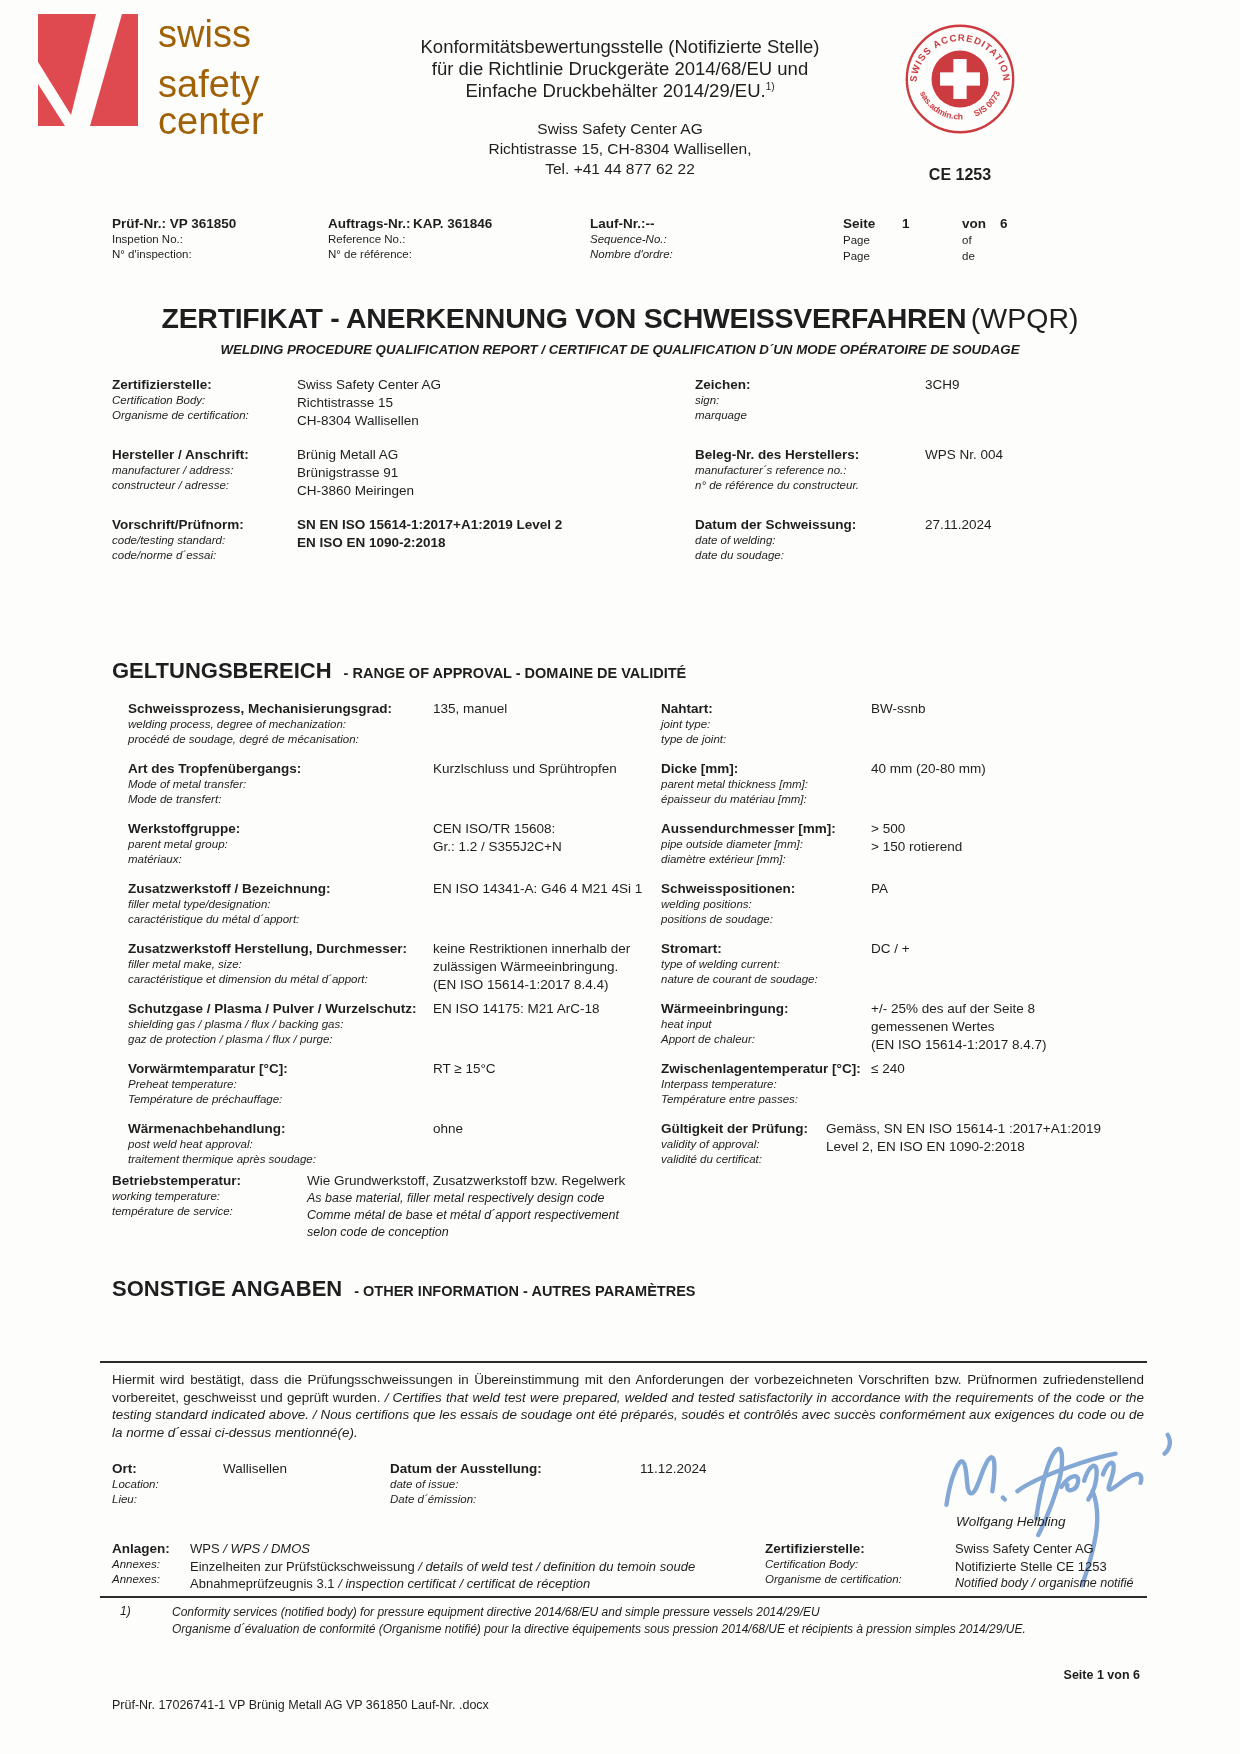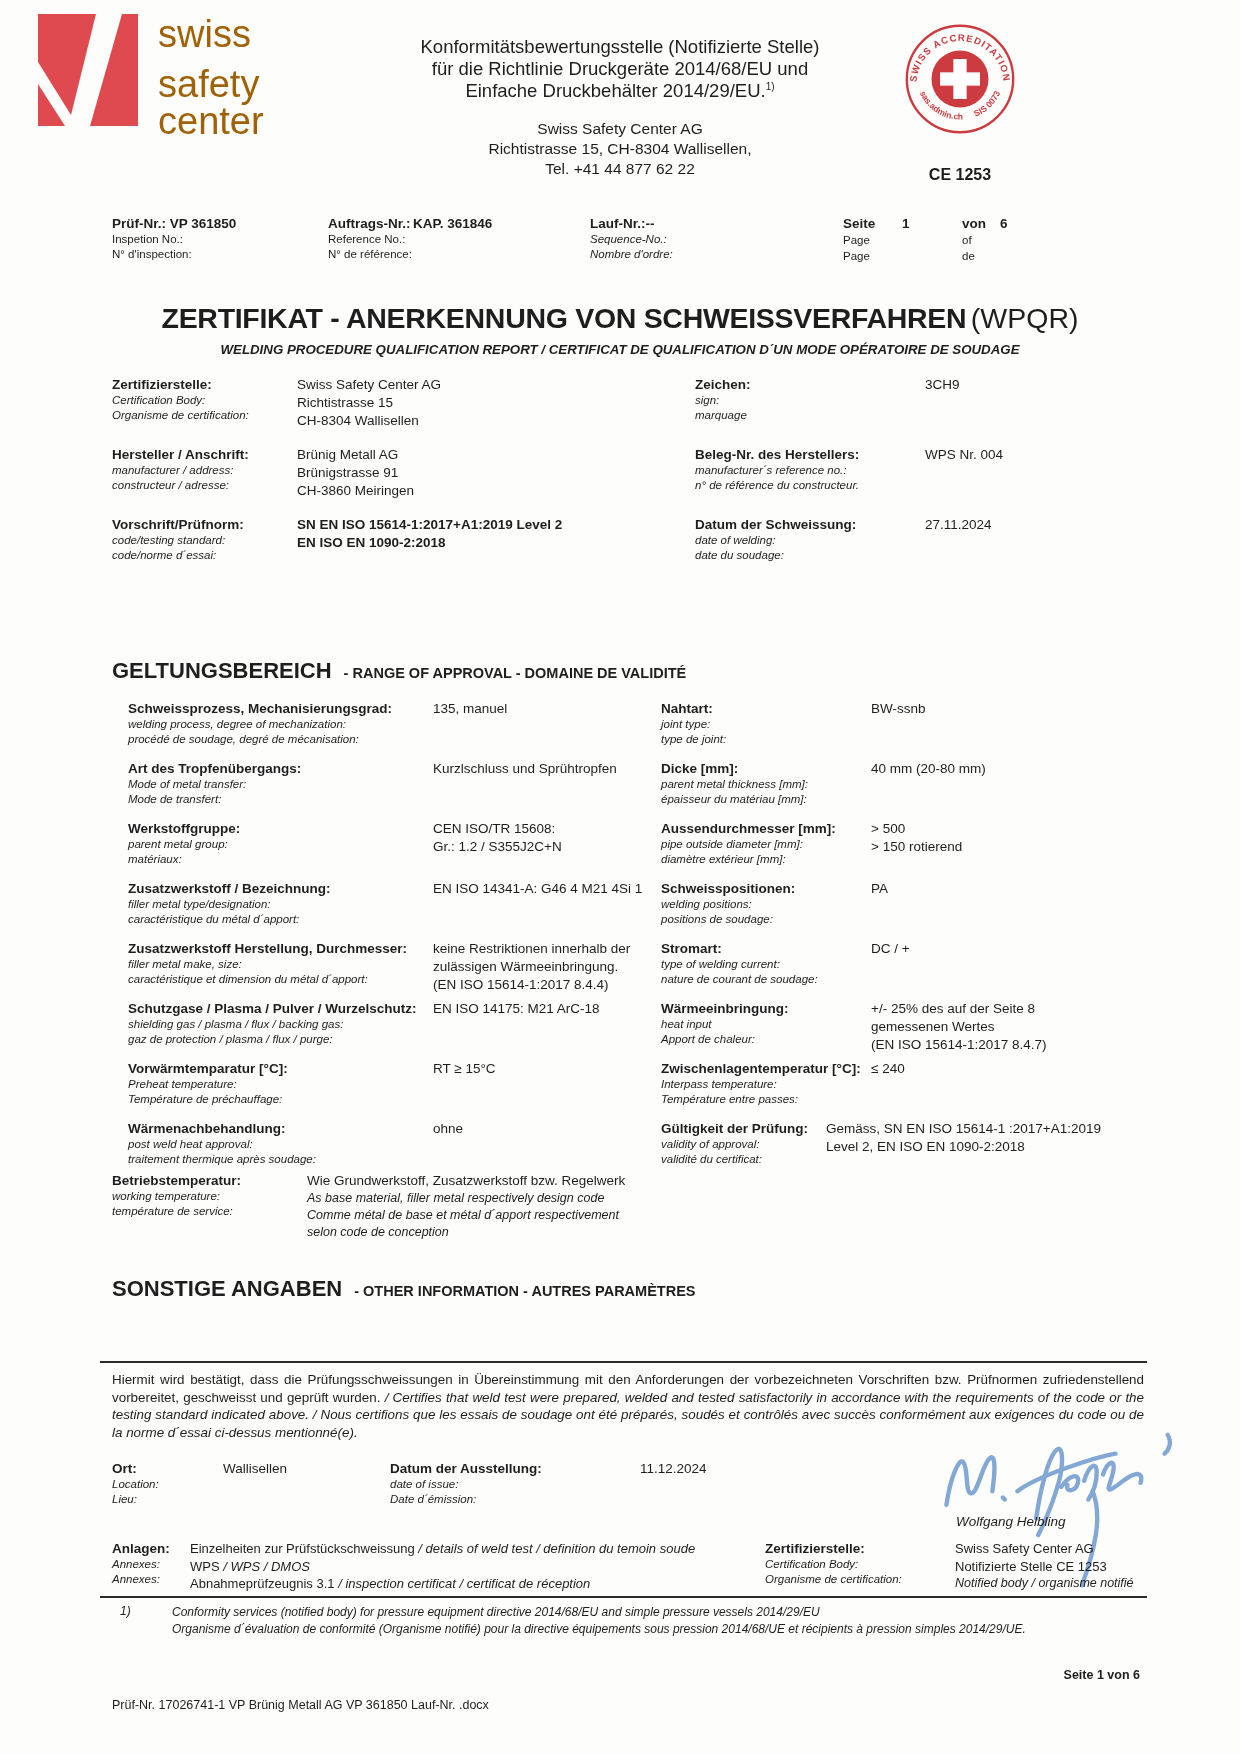--- a/index.html
+++ b/index.html
@@ -426,22 +426,22 @@
     </svg>
   </div>
   <div class="abs sig-name">Wolfgang Helbling</div>
 
   <div class="abs f-anl-l">
     <div class="lbl">Anlagen:</div>
     <div class="sub">Annexes:</div>
     <div class="sub">Annexes:</div>
   </div>
   <div class="abs f-anl-v">
+    <div><span>WPS</span><span class="it"> / WPS / DMOS</span></div>
     <div><span>Einzelheiten zur Prüfstückschweissung</span><span class="it"> / details of weld test / definition du temoin soude</span></div>
-    <div><span>WPS</span><span class="it"> / WPS / DMOS</span></div>
     <div><span>Abnahmeprüfzeugnis 3.1</span><span class="it"> / inspection certificat / certificat de réception</span></div>
   </div>
   <div class="abs f-zrt-l">
     <div class="lbl">Zertifizierstelle:</div>
     <div class="sub">Certification Body:</div>
     <div class="sub">Organisme de certification:</div>
   </div>
   <div class="abs f-zrt-v">
     <div>Swiss Safety Center AG</div>
     <div>Notifizierte Stelle CE 1253</div>

